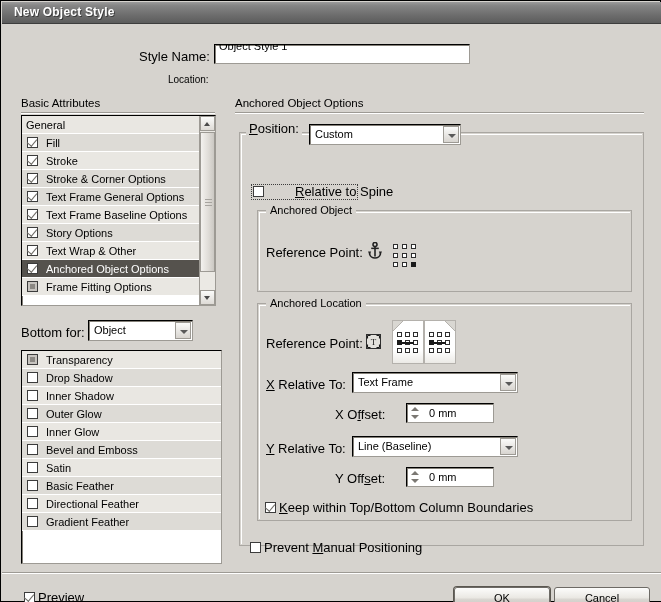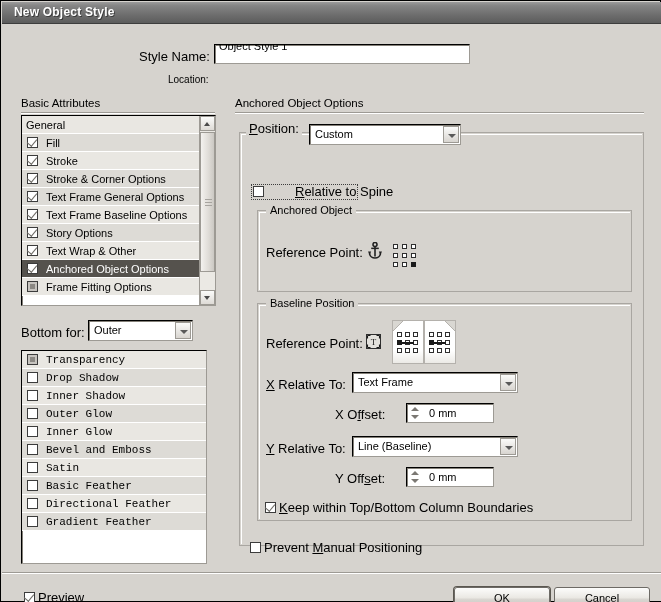--- a/index.html
+++ b/index.html
@@ -269,27 +269,27 @@
           <div class="grip" style="top:72px;"></div>
         </div>
         <div class="sbtn dn">
             <i class="arrow dn"></i>
           </div>
       </div>
     </div>
 
     <div class="lbl" style="position:absolute;left:19px;top:302px;">Bottom for:</div>
     <div class="combo" style="left:86px;top:296px;width:105px;height:21px;">
-      <span class="cv">Outer</span>
+      <span class="cv">Object</span>
       <span class="cbtn">
           <i class=""></i>
         </span>
     </div>
 
-    <div class="listbox" style="left:19px;top:326px;width:186px;height:214px;font-family:Liberation Mono, monospace;">
+    <div class="listbox" style="left:19px;top:326px;width:201px;height:214px;">
       <div id="effect-rows" style="position:absolute;left:0;top:0;right:0;">
           <div class="lrow">
             <span class="cb grey"></span>
             <span class="txt">Transparency</span>
           </div>
           <div class="lrow alt">
             <span class="cb"></span>
             <span class="txt">Drop Shadow</span>
           </div>
           <div class="lrow">
@@ -366,21 +366,21 @@
         <div class="pcell" style="left: 18px; top: 0px;"></div>
         <div class="pcell" style="left: 0px; top: 9px;"></div>
         <div class="pcell" style="left: 9px; top: 9px;"></div>
         <div class="pcell" style="left: 18px; top: 9px;"></div>
         <div class="pcell" style="left: 0px; top: 18px;"></div>
         <div class="pcell" style="left: 9px; top: 18px;"></div>
         <div class="pcell fill" style="left: 18px; top: 18px;"></div>
       </div>
 
     <div class="group" style="left:255px;top:279px;width:375px;height:218px;">
-      <span class="group-title">Baseline Position</span>
+      <span class="group-title">Anchored Location</span>
     </div>
 
     <div class="lbl" style="position:absolute;left:264px;top:313px;">Reference Point:</div>
 
     <div class="tbox" style="left:364px;top:310px;width:15px;height:15px;position:absolute;">
       <svg width="13" height="13" viewBox="0 0 13 13" style="position:absolute;left:0;top:0;">
         <text x="6.5" y="10" font-size="9" text-anchor="middle" font-family="Liberation Serif, serif" fill="#1a1a1a">T</text>
         <path d="M0.5 0.5 h3 M0.5 0.5 v3 M12.5 0.5 h-3 M12.5 0.5 v3 M0.5 12.5 h3 M0.5 12.5 v-3 M12.5 12.5 h-3 M12.5 12.5 v-3" stroke="#1a1a1a" stroke-width="1.1" fill="none"></path>
       </svg>
     </div>

